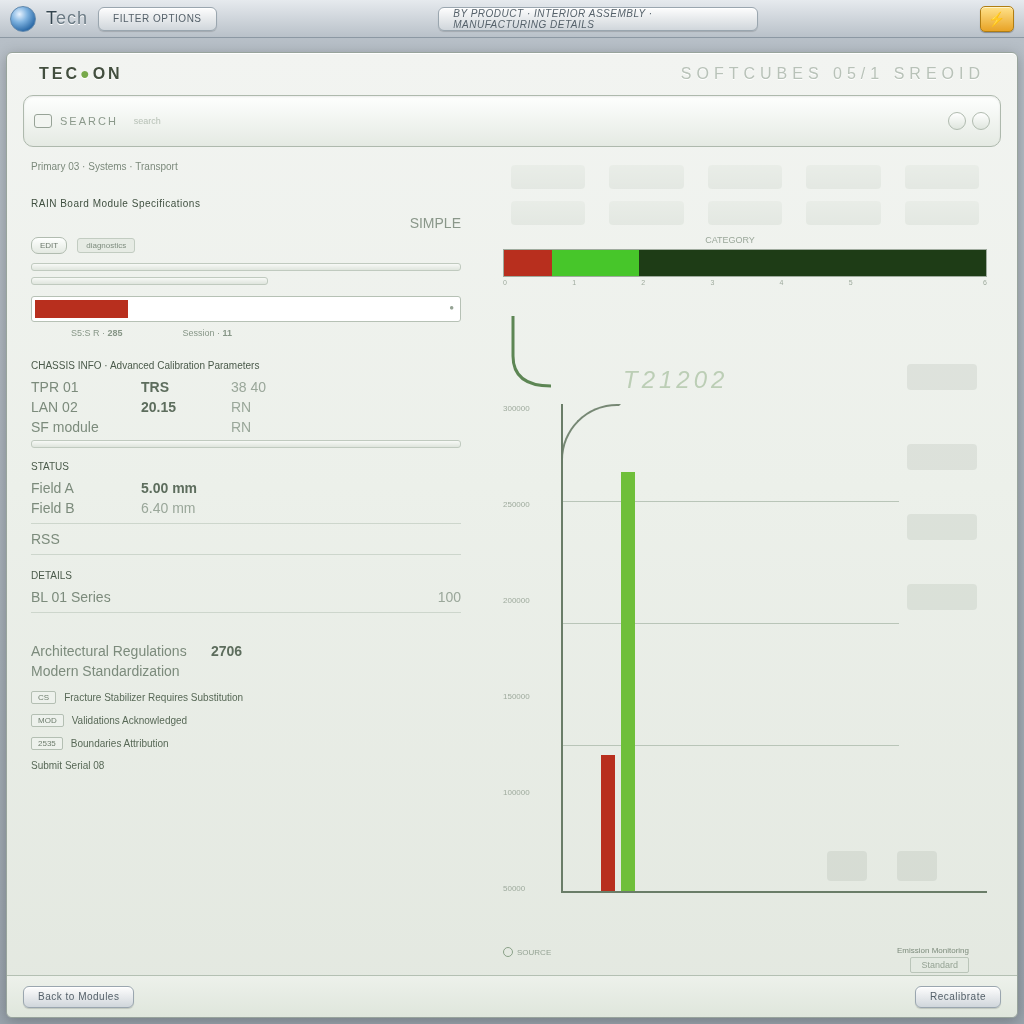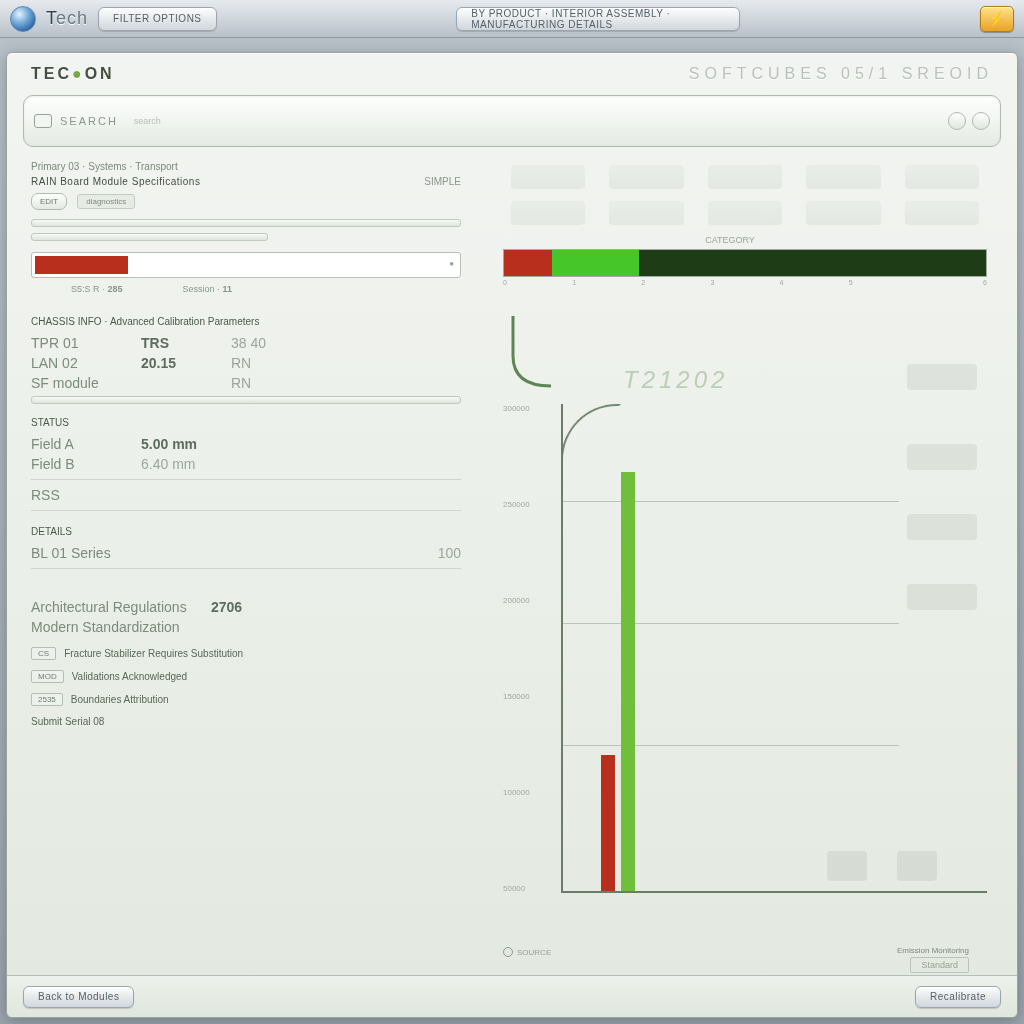--- a/index.html
+++ b/index.html
@@ -2,44 +2,44 @@
 <html><head>
 <meta charset="utf-8">
 <style>
   * { margin:0; padding:0; box-sizing:border-box; font-family: Arial, Helvetica, sans-serif; }
   body { width:1024px; height:1024px; background:linear-gradient(#b8c0c8,#9aa4ad); overflow:hidden; }
   
   .topbar { height:38px; background:linear-gradient(#e6eaee,#b9c1c9); border-bottom:1px solid #8c98a3; display:flex; align-items:center; padding:0 10px; gap:10px; }
   .globe { width:26px; height:26px; border-radius:50%; background:radial-gradient(circle at 35% 30%, #e8f3ff 0%, #7fb3e0 35%, #2d6ba8 75%, #19446c 100%); border:1px solid #6088ad; }
   .brand { font-size:18px; color:#33454f; letter-spacing:1px; text-shadow:0 1px 0 #fff; }
   .pillbtn { height:24px; padding:0 14px; font-size:10px; color:#55616a; background:linear-gradient(#fdfdfd,#d0d6db); border:1px solid #9aa6af; border-radius:6px; display:flex; align-items:center; box-shadow:inset 0 1px 0 #fff, 0 1px 1px rgba(0,0,0,.15); cursor:pointer; letter-spacing:.5px;}
-  .pillbtn.long { width:284px; justify-content:center; }
+  .pillbtn.long { width:320px; justify-content:center;font-style:italic; }
   .spacer { flex:1; }
   .gold { width:34px; height:26px; background:linear-gradient(#ffe28a,#e8a326); border:1px solid #b07d12; border-radius:5px; display:flex; align-items:center; justify-content:center; box-shadow:inset 0 1px 0 #fff4c8, 0 1px 1px rgba(0,0,0,.3); cursor:pointer;}
   .gold span { font-size:14px; color:#5a3d00; font-weight:bold;}
   
   .window { position:absolute; left:6px; top:52px; right:6px; bottom:6px; background:linear-gradient(180deg,#f2f4f1 0%, #ecf0ea 45%, #e3e8e0 100%); border:1px solid #98a49c; border-radius:6px; box-shadow:0 3px 14px rgba(0,0,0,.25), inset 0 1px 0 #fff; display:flex; flex-direction:column; }
-  .winhdr { height:42px; display:flex; align-items:center; padding:0 24px; }
+  .winhdr { height:42px; display:flex; align-items:center; padding:0 32px; }
   .logo { font-size:16px; color:#6d9a45; letter-spacing:3px; font-weight:600; text-shadow:0 1px 0 #fff;}
   .logo .dark{color:#434f3f;}
   .title { margin-left:auto; font-size:16px; letter-spacing:5px; color:#b8c2b8; text-shadow:0 1px 0 #fff;}
   .searchrow { margin:0 16px 8px; height:52px; background:linear-gradient(#fefffe,#e5eae3); border:1px solid #aeb9ad; border-radius:10px; display:flex; align-items:center; padding:0 10px; box-shadow:inset 0 1px 2px rgba(0,0,0,.08);}
   .searchrow .sicon{ width:18px; height:14px; border:1px solid #97a397; border-radius:3px; background:#f2f5f1; margin-right:8px; position:relative;}
   .searchrow .stext{ font-size:11px; color:#8b998b; letter-spacing:2px;}
   .searchrow .mute{ margin-left:16px; font-size:9px; color:#b7c1b6;}
   .searchrow .rbtn{ width:18px; height:18px; border:1px solid #b0bbaf; border-radius:50%; background:linear-gradient(#fff,#dfe6de); margin-left:6px; cursor:pointer;}
   
   .content { flex:1; display:flex; padding:6px 18px 0 24px; overflow:hidden;}
   .left { width:430px; display:flex; flex-direction:column; font-size:10px; color:#5c6c5c;}
   .right { flex:1; position:relative;}
   .crumb { color:#7c8a7c; font-size:10px; margin-bottom:4px;}
   .crumb2{ color:#a2aea1; font-size:9px; margin-bottom:10px;}
   .sectrow{display:flex; align-items:center; gap:10px; margin-bottom:6px;}
   .seclabel{ font-size:10px; color:#3f4f3f; letter-spacing:.5px;}
-  .rlabel{ margin-left:auto; font-size:10px; color:#8a978a;}
+  .rlabel{ margin-left:auto; font-size:14px; color:#8a978a;margin-top:39px;}
   .tinybtn{ padding:3px 8px; font-size:8px; color:#6b786b; background:linear-gradient(#fefffe,#e3e9e1); border:1px solid #b1bcb0; border-radius:7px; cursor:pointer;}
   .tag{ padding:2px 8px; font-size:8px; color:#7f8d7f; background:#e6ebe4; border:1px solid #c2ccc1; border-radius:3px;}
   .thinbar{ height:8px; background:linear-gradient(#f7f9f6,#dfe5dd); border:1px solid #c0cabf; border-radius:3px; margin:3px 0; position:relative;}
   .barbox{ height:26px; border:1px solid #b6c1b5; border-radius:3px; background:#fff; padding:3px; margin-top:8px; position:relative;}
   .barbox .seg{height:100%;}
   .barbox .red{background:#b82f1e;}
   .pair{display:flex; gap:60px; margin:6px 0 12px 40px; font-size:9px; color:#879687;}
   .subhdr{font-size:10px; color:#4a5a4a; margin:10px 0 6px;}
   .kvrow{display:flex; font-size:14px; color:#7c8b7c; padding:2px 0;}
   .kvrow .k{width:110px;}

